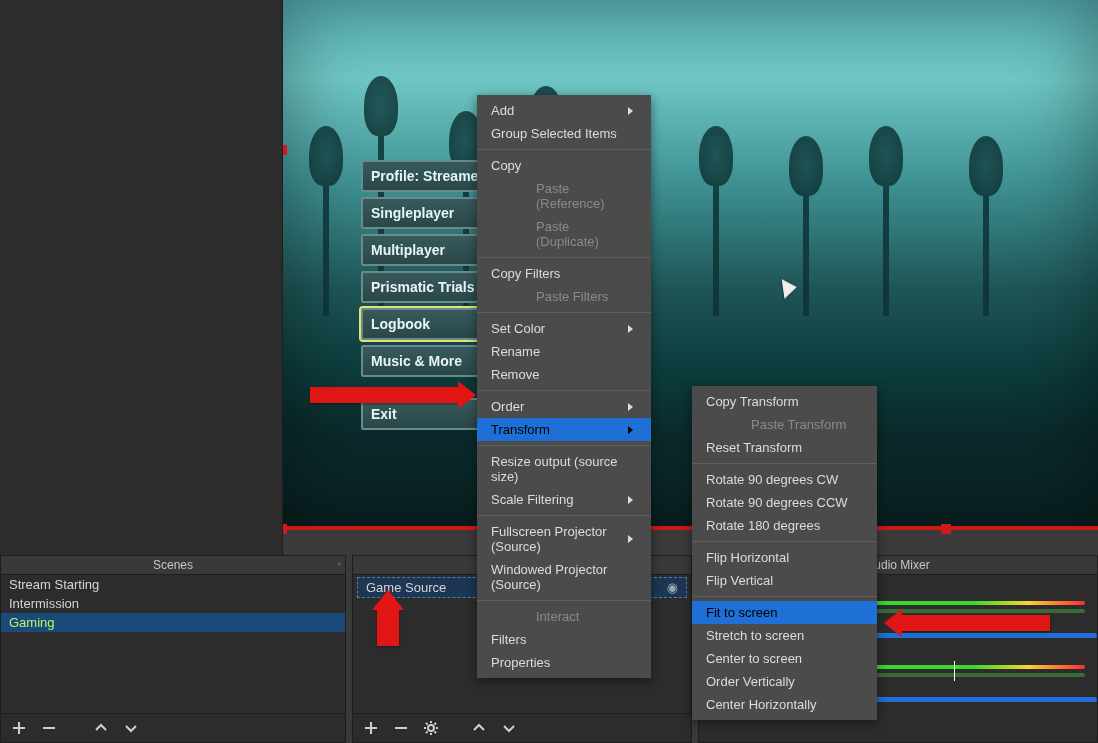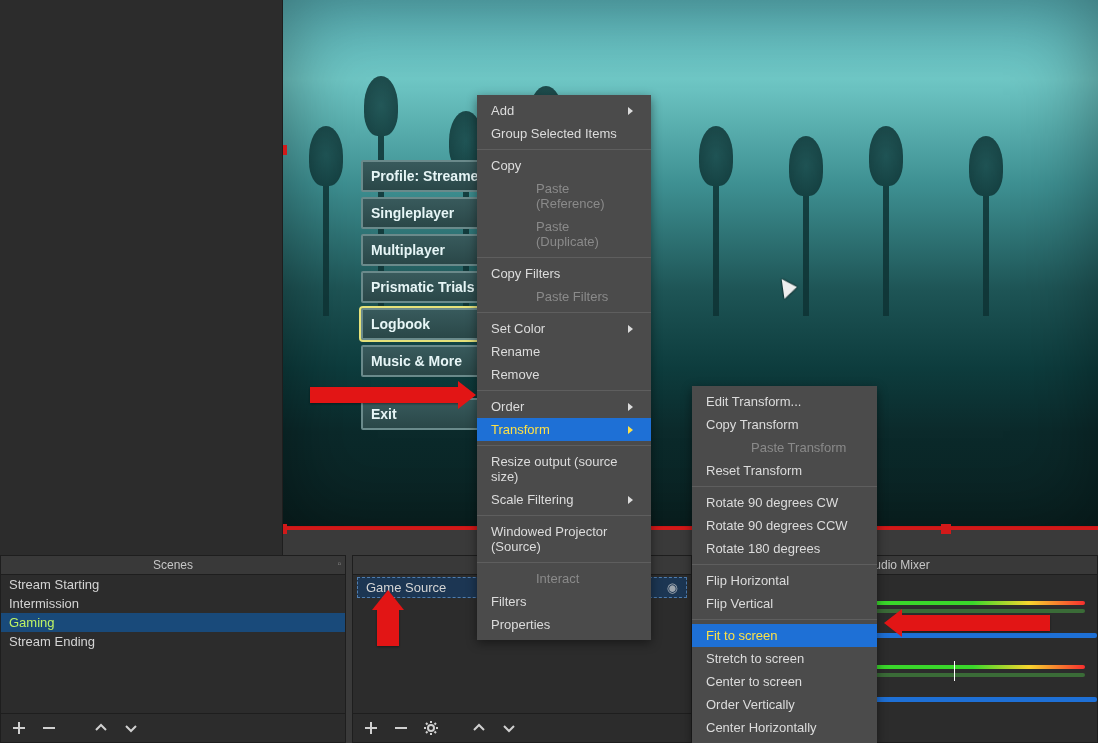--- a/index.html
+++ b/index.html
@@ -121,21 +121,21 @@
     z-index: 50;
   }
   .ctx-item {
     padding: 4px 18px 4px 14px;
     display: flex;
     justify-content: space-between;
     align-items: center;
     cursor: default;
   }
   .ctx-item.disabled { color: #8a8a8a; margin-left: 45px; }
-  .ctx-item.hl { background: #1e70d6; color: #fde047; }
+  .ctx-item.hl { background: #1e70d6; color: #000000; }
   .ctx-sep { height: 1px; background: #5e5e5e; margin: 4px 0; }
   .sub-arrow {
     width: 0; height: 0;
     border-top: 4px solid transparent;
     border-bottom: 4px solid transparent;
     border-left: 5px solid currentColor;
   }
 
   
   .callout-arrow-right {
@@ -295,21 +295,20 @@
 
   <div class="dock">
     <div class="dock-title">
       <span>Scenes</span>
       <span class="dock-btns">▫</span>
     </div>
     <div class="dock-list">
       <div class="dock-row">Stream Starting</div>
       <div class="dock-row">Intermission</div>
       <div class="dock-row sel">Gaming</div>
-      <div class="dock-row">Stream Ending</div>
     </div>
     <div class="dock-toolbar">
       <span class="tb-icon">
           <svg viewBox="0 0 16 16">
             <path d="M8 2v12M2 8h12"></path>
           </svg>
         </span>
       <span class="tb-icon">
           <svg viewBox="0 0 16 16">
             <path d="M2 8h12"></path>
@@ -441,39 +440,40 @@
     <div class="ctx-sep"></div>
     <div class="ctx-item">
       <span>Resize output (source size)</span>
     </div>
     <div class="ctx-item">
       <span>Scale Filtering</span>
       <span class="sub-arrow"></span>
     </div>
     <div class="ctx-sep"></div>
     <div class="ctx-item">
+      <span>Fullscreen Projector (Source)</span>
+      <span class="sub-arrow"></span>
+    </div>
+    <div class="ctx-item">
       <span>Windowed Projector (Source)</span>
     </div>
     <div class="ctx-sep"></div>
     <div class="ctx-item disabled">
       <span>Interact</span>
     </div>
     <div class="ctx-item">
       <span>Filters</span>
     </div>
     <div class="ctx-item">
       <span>Properties</span>
     </div>
   </div>
 
 <div id="ctx-sub" class="ctx" style="left:692px; top:386px; width:185px">
     <div class="ctx-item">
-      <span>Edit Transform...</span>
-    </div>
-    <div class="ctx-item">
       <span>Copy Transform</span>
     </div>
     <div class="ctx-item disabled">
       <span>Paste Transform</span>
     </div>
     <div class="ctx-item">
       <span>Reset Transform</span>
     </div>
     <div class="ctx-sep"></div>
     <div class="ctx-item">

